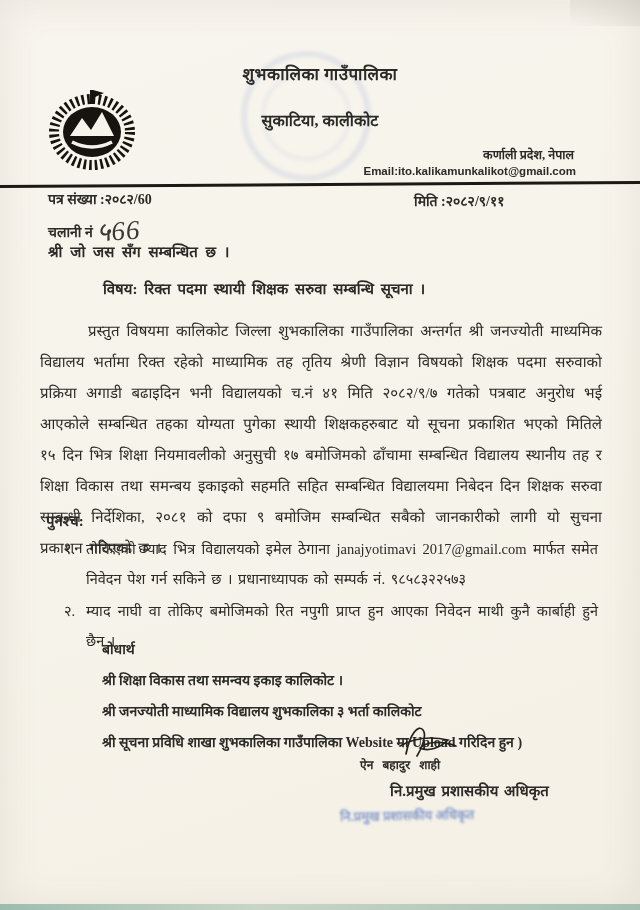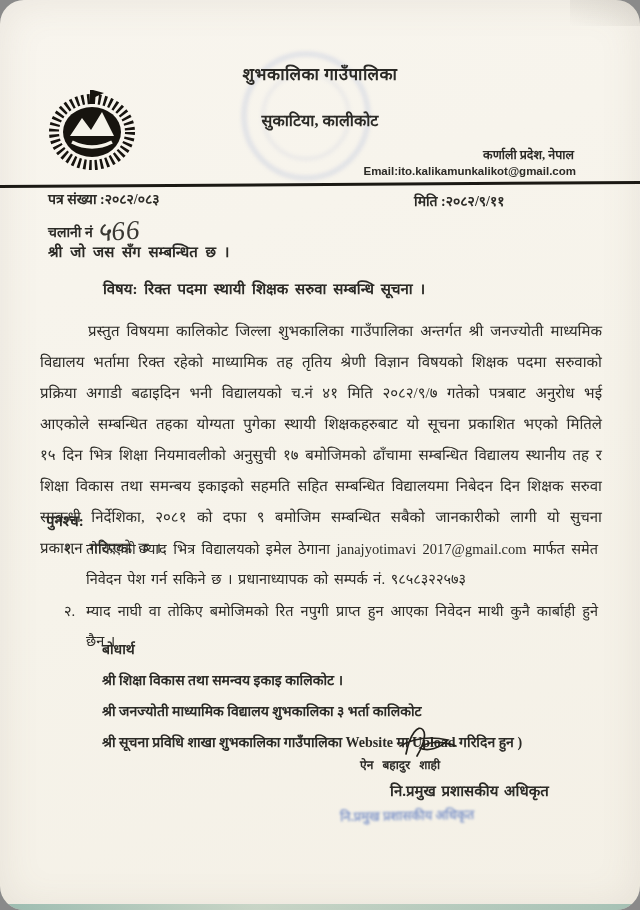--- a/index.html
+++ b/index.html
@@ -2,21 +2,20 @@
 <html><head>
 <meta charset="utf-8">
 <style>
   html,body{margin:0;padding:0;background:#8a8a8a;}
   .page{
     position:relative;width:640px;height:910px;margin:0 auto;
     background:linear-gradient(160deg,#f8f5ee 0%,#f6f3ea 55%,#f4f0e6 100%);
     font-family:"Liberation Serif","DejaVu Serif",serif;
     color:#2b2a26;overflow:hidden;
     box-shadow:inset 0 0 40px rgba(120,110,90,.12);
-    border-radius:24px;
   }
   
   .emblem{position:absolute;left:46px;top:76px;width:92px;height:104px;}
   .lh-center{position:absolute;left:130px;top:62px;width:380px;text-align:center;}
   .lh-muni{font-size:17px;font-weight:bold;letter-spacing:.5px;}
   .lh-office{font-size:29px;font-weight:bold;margin-top:6px;letter-spacing:.5px;}
   .lh-addr{font-size:16px;font-weight:bold;margin-top:24px;}
   .lh-province{position:absolute;right:66px;top:146px;font-size:12.5px;font-weight:bold;text-align:right;}
   .lh-email{position:absolute;right:64px;top:165px;font-size:11.5px;font-weight:bold;font-family:"Liberation Sans","DejaVu Sans",sans-serif;}
   .lh-rule{position:absolute;left:-4px;top:183px;width:648px;height:3px;background:#1b1914;transform:rotate(-.35deg);border-radius:2px;}
@@ -73,21 +72,21 @@
 
   <div class="lh-center">
     <div class="lh-muni">शुभकालिका गाउँपालिका</div>
     <div class="lh-addr">सुकाटिया, कालीकोट</div>
   </div>
   <div class="lh-province">कर्णाली प्रदेश, नेपाल</div>
   <div class="lh-email">Email:ito.kalikamunkalikot@gmail.com</div>
   <div class="lh-rule"></div>
   <div class="corner-shade"></div>
 
-  <div class="ref-no">पत्र संख्या :२०८२/०८३</div>
+  <div class="ref-no">पत्र संख्या :२०८२/60</div>
   <div class="date">मिति :२०८२/९/११</div>
   <div class="chalani">
     <span>चलानी नं</span>
     <span class="chalani-hand">५66</span>
   </div>
 
   <div class="recipient">श्री जो जस सँग सम्बन्धित छ ।</div>
   <div class="subject">विषय: रिक्त पदमा स्थायी शिक्षक सरुवा सम्बन्धि सूचना ।</div>
 
   <div class="body-par">प्रस्तुत विषयमा कालिकोट जिल्ला शुभकालिका गाउँपालिका अन्तर्गत श्री जनज्योती माध्यमिक विद्यालय भर्तामा रिक्त रहेको माध्यामिक तह तृतिय श्रेणी विज्ञान विषयको शिक्षक पदमा सरुवाको प्रक्रिया अगाडी बढाइदिन भनी विद्यालयको च.नं ४१ मिति २०८२/९/७ गतेको पत्रबाट अनुरोध भई आएकोले सम्बन्धित तहका योग्यता पुगेका स्थायी शिक्षकहरुबाट यो सूचना प्रकाशित भएको मितिले १५ दिन भित्र शिक्षा नियमावलीको अनुसुची १७ बमोजिमको ढाँचामा सम्बन्धित विद्यालय स्थानीय तह र शिक्षा विकास तथा समन्बय इकाइको सहमति सहित सम्बन्धित विद्यालयमा निबेदन दिन शिक्षक सरुवा सम्बन्धी निर्देशिका, २०८१ को दफा ९ बमोजिम सम्बन्धित सबैको जानकारीको लागी यो सुचना प्रकाशन गरिएको छ ।</div>

